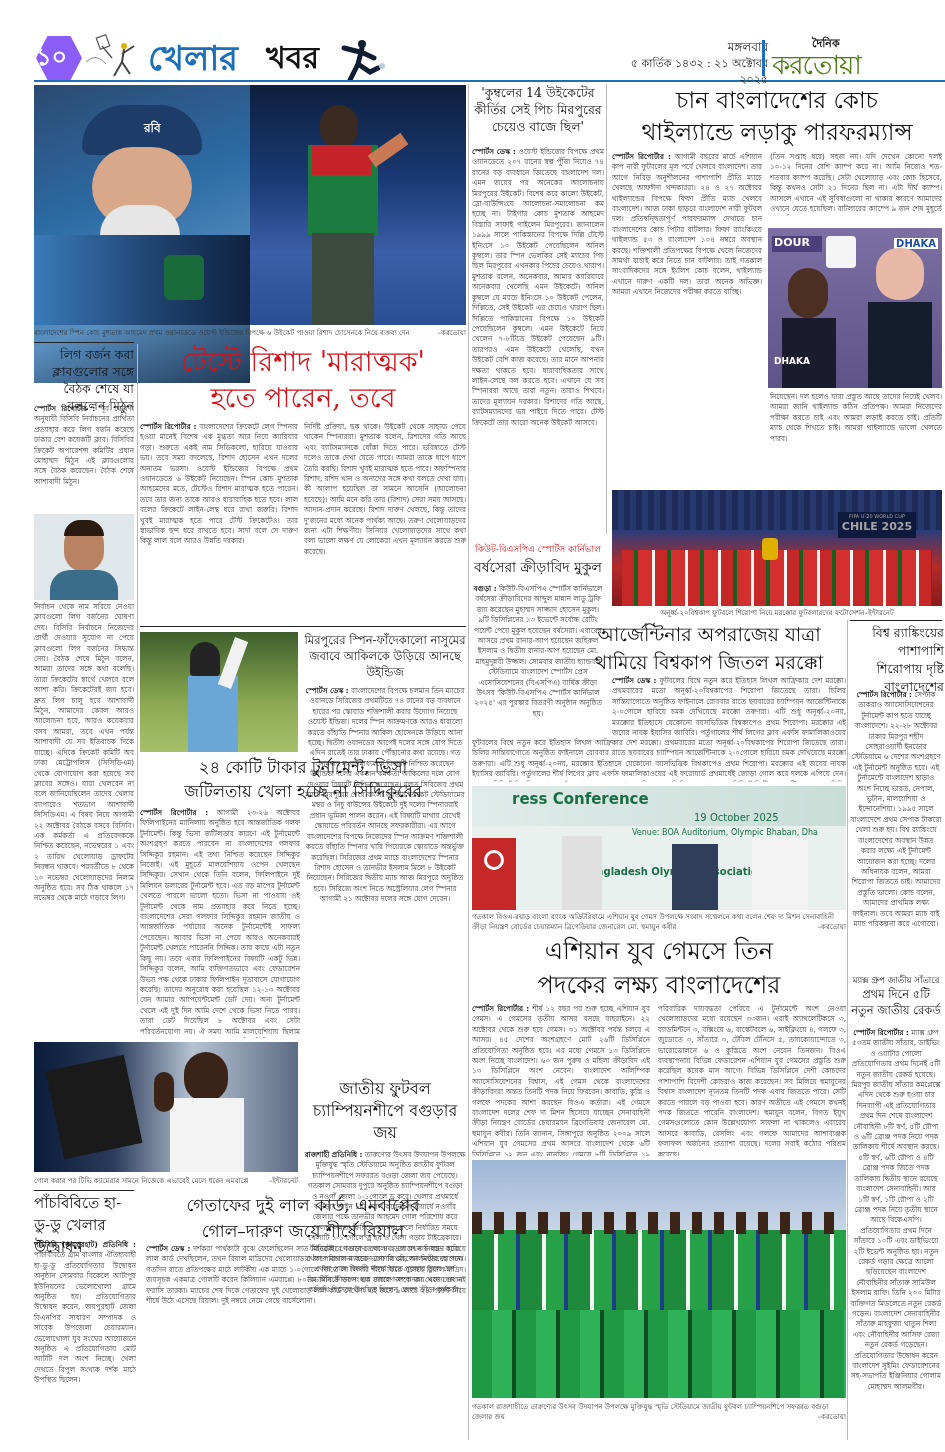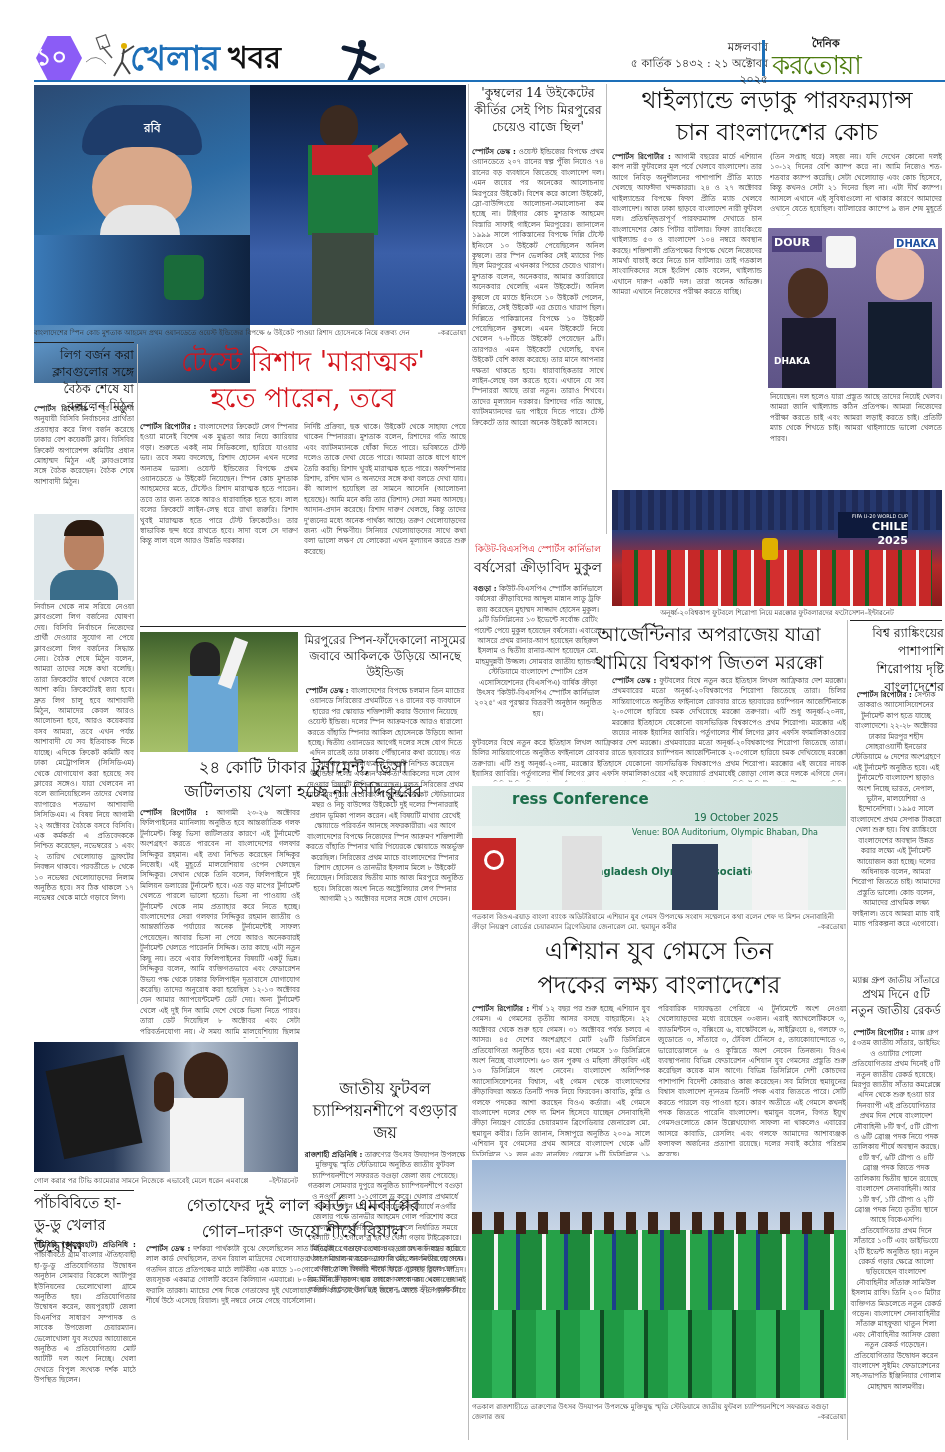--- a/index.html
+++ b/index.html
@@ -22,21 +22,21 @@
   <div class="abs" style="left:36px;top:36px;width:46px;height:44px;background:#8b5cf6;clip-path:polygon(25% 0,75% 0,100% 50%,75% 100%,25% 100%,0 50%);display:flex;align-items:center;justify-content:flex-start">
     <span style="color:#fff;font-weight:bold;font-size:24px;font-family:'DejaVu Sans',sans-serif">১০</span>
   </div>
   <svg class="abs" style="left:82px;top:32px" width="64" height="48" viewBox="0 0 64 48">
     <rect x="16" y="4" width="10" height="12" fill="none" stroke="#555" stroke-width="1.2" transform="rotate(-20 21 10)"></rect>
     <line x1="20" y1="14" x2="30" y2="26" stroke="#555" stroke-width="1.5"></line>
     <circle cx="42" cy="14" r="3" fill="#e0b000"></circle>
     <path d="M42 17 L40 30 L32 44 M40 30 L48 42 M40 22 L52 14" stroke="#444" stroke-width="2" fill="none"></path>
     <path d="M4 30 q10 -10 20 2" stroke="#888" stroke-width="1" fill="none"></path>
   </svg>
-  <div class="abs" style="left:130px;top:38px;height:40px;display:flex;align-items:flex-start;gap:8px">
+  <div class="abs" style="left:148px;top:38px;height:40px;display:flex;align-items:flex-start;gap:28px">
     <span style="color:#1d6fb8;font-weight:bold;font-size:34px;font-family:'DejaVu Sans',sans-serif;line-height:40px">খেলার</span>
     <span style="color:#111;font-weight:bold;font-size:30px;font-family:'DejaVu Sans',sans-serif;line-height:40px">খবর</span>
   </div>
   <svg class="abs" style="left:336px;top:38px" width="50" height="44" viewBox="0 0 50 44">
     <circle cx="26" cy="6" r="4" fill="#0f1d33"></circle>
     <path d="M26 10 L22 26 L14 42 M22 26 L34 34 L42 30 M24 14 L8 10 M25 14 L38 20" stroke="#0f1d33" stroke-width="5" fill="none" stroke-linecap="round"></path>
     <circle cx="46" cy="28" r="3" fill="#bcd"></circle>
   </svg>
   <div class="abs" style="left:34px;top:80px;width:911px;height:2px;background:#1d6fb8"></div>
 
@@ -73,22 +73,22 @@
 
 <div class="abs" style="left:472px;top:84px;width:132px;height:456px">
   <div class="head" style="font-size:12.5px;line-height:17px">'কুম্বলের 14 উইকেটের কীর্তির সেই পিচ মিরপুরের চেয়েও বাজে ছিল'</div>
   <div class="txt" style="margin-top:12px;height:360px">
     <span class="byline">স্পোর্টস ডেস্ক :</span>
     <span>ওয়েস্ট ইন্ডিজের বিপক্ষে প্রথম ওয়ানডেতে ২০৭ রানের স্বল্প পুঁজি নিয়েও ৭৪ রানের বড় ব্যবধানে জিতেছে বাংলাদেশ দল। এমন জয়ের পর অনেকের আলোচনায় মিরপুরের উইকেট। বিশেষ করে কালো উইকেট, স্লো-বাউন্সিংয়ে আলোচনা-সমালোচনা কম হচ্ছে না। টাইগার কোচ মুশতাক আহমেদ বিস্তারি সাফাই গাইলেন মিরপুরের। জানালেন ১৯৯৯ সালে পাকিস্তানের বিপক্ষে দিল্লি টেস্টে ইনিংসে ১০ উইকেট পেয়েছিলেন অনিল কুম্বলে। তার স্পিন ভেলকির সেই ম্যাচের পিচ ছিল মিরপুরের এখনকার পিচের চেয়েও খারাপ। মুশতাক বলেন, অনেকবার, আমার ক্যারিয়ারে অনেকবার খেলেছি এমন উইকেটে। অনিল কুম্বলে যে ম্যাচে ইনিংসে ১০ উইকেট পেলেন, দিল্লিতে, সেই উইকেট এর চেয়েও খারাপ ছিল। দিল্লিতে পাকিস্তানের বিপক্ষে ১০ উইকেট পেয়েছিলেন কুম্বলে। এমন উইকেটে নিয়ে খেলেন ৭-৮টিতে উইকেট পেয়েছেন ৯টি। তারপরও এমন উইকেটে খেলেছি, যখন উইকেট বেশি কাজ করেছে। তার মানে আপনার দক্ষতা থাকতে হবে। ধারাবাহিকতার সাথে লাইন-লেন্থে বল করতে হবে। এখানে যে সব স্পিনাররা আছে তারা নতুন। তারাও শিখবে। তাদের মূল্যায়ন দরকার। রিশাদের গতি আছে, ব্যাটসম্যানদের ভয় পাইয়ে দিতে পারে। টেস্ট ক্রিকেটে তার আরো অনেক উইকেট আসবে।</span>
   </div>
 </div>
 
 <div class="abs" style="left:612px;top:84px;width:330px">
+  <div class="head" style="font-size:23px;line-height:32px">চান বাংলাদেশের কোচ</div>
   <div class="head" style="font-size:23px;line-height:32px">থাইল্যান্ডে লড়াকু পারফরম্যান্স</div>
-  <div class="head" style="font-size:23px;line-height:32px">চান বাংলাদেশের কোচ</div>
 </div>
 <div class="abs txt" style="left:612px;top:152px;width:150px;height:334px">
   <span class="byline">স্পোর্টস রিপোর্টার :</span>
   <span>আগামী বছরের মার্চে এশিয়ান কাপ নারী ফুটবলের মূল পর্বে খেলবে বাংলাদেশ। তার আগে নিবিড় অনুশীলনের পাশাপাশি প্রীতি ম্যাচে খেলছে আফঈদা খন্দকাররা। ২৪ ও ২৭ অক্টোবর থাইল্যান্ডের বিপক্ষে ফিফা প্রীতি ম্যাচ খেলবে বাংলাদেশ। আজ ঢাকা ছাড়বে বাংলাদেশ নারী ফুটবল দল। প্রতিদ্বন্দ্বিতাপূর্ণ পারফরম্যান্স দেখাতে চান বাংলাদেশের কোচ পিটার বাটলার। ফিফা র‍্যাংকিংয়ে থাইল্যান্ড ৫৩ ও বাংলাদেশ ১০৪ নম্বরে অবস্থান করছে। শক্তিশালী প্রতিপক্ষের বিপক্ষে খেলে নিজেদের সামর্থ্য যাচাই করে নিতে চান বাটলার। তাই গতকাল সাংবাদিকদের সঙ্গে ইংলিশ কোচ বলেন, থাইল্যান্ড এখানে দারুণ একটি দল। তারা অনেক অভিজ্ঞ। আমরা এখানে নিজেদের পরীক্ষা করতে যাচ্ছি।</span>
 </div>
 <div class="abs txt" style="left:770px;top:152px;width:172px;height:64px">
   <span>(তিন সপ্তাহ ধরে) সহজ নয়। যদি দেখেন কোনো দলই ১০-১২ দিনের বেশি ক্যাম্প করে না। আমি নিজেও শত-শতবার ক্যাম্প করেছি। সেটা খেলোয়াড় এবং কোচ হিসেবে, কিন্তু কখনও সেটা ২১ দিনের ছিল না। এটা দীর্ঘ ক্যাম্প। আসলে এখানে এই সুবিধাগুলো না থাকার কারণে আমাদের ওখানে যেতে হয়েছিল। বাটলারের ক্যাম্পে ৯ জন শেষ মুহূর্তে যোগ দিয়েছেন।</span>
 </div>
 <div class="abs photo" style="left:768px;top:228px;width:174px;height:160px;background:linear-gradient(180deg,#7b6fa3,#5e5487)">
   <div style="position:absolute;left:4px;top:8px;width:50px;height:16px;background:#4c3f7c"></div>
@@ -100,21 +100,21 @@
   <div style="position:absolute;left:108px;top:20px;width:48px;height:52px;background:#e8b9a6;border-radius:22px"></div>
   <div style="position:absolute;left:100px;top:74px;width:64px;height:86px;background:#131d2e"></div>
   <div style="position:absolute;left:6px;top:128px;color:#fff;font-size:9px;font-weight:bold">DHAKA</div>
 </div>
 <div class="abs txt" style="left:770px;top:392px;width:172px;height:94px">
   <span>নিয়েছেন। দল হলেও যারা প্রস্তুত আছে তাদের নিয়েই খেলব। আমরা জানি থাইল্যান্ড কঠিন প্রতিপক্ষ। আমরা নিজেদের পরীক্ষা করতে চাই এবং আমরা লড়াই করতে চাই। প্রতিটি ম্যাচ থেকে শিখতে চাই। আমরা থাইল্যান্ডে ভালো খেলতে পারব।</span>
 </div>
 
 <div class="abs photo" style="left:612px;top:490px;width:330px;height:116px;background:linear-gradient(180deg,#1d2a55 0%,#2b3d7a 35%,#b42a2a 65%,#8a1b1b 100%)">
   <div style="position:absolute;left:0;top:0;width:330px;height:40px;background:repeating-linear-gradient(90deg,#1f2b57 0 6px,#26386e 6px 12px)"></div>
-  <div style="position:absolute;left:226px;top:22px;width:70px;height:26px;background:#0e1a3c;color:#ffffff;text-align:right">
+  <div style="position:absolute;left:226px;top:22px;width:78px;height:26px;background:#0e1a3c;color:#a3a3a3;text-align:center">
     <div style="font-size:5px;line-height:8px">FIFA U-20 WORLD CUP</div>
     <div style="font-size:11px;font-weight:bold;line-height:14px">CHILE 2025</div>
   </div>
   <div style="position:absolute;left:10px;top:60px;width:310px;height:56px;background:repeating-linear-gradient(90deg,#c62828 0 12px,#1b5e20 12px 16px,#d32f2f 16px 30px,#f5f5f5 30px 33px)"></div>
   <div style="position:absolute;left:150px;top:48px;width:16px;height:22px;background:#e0b000;border-radius:4px"></div>
 </div>
 <div class="abs" style="left:612px;top:608px;width:330px;display:flex;justify-content:center">
   <span class="cap">অনূর্ধ্ব-২০বিশ্বকাপ ফুটবলে শিরোপা নিয়ে মরক্কোর ফুটবলারদের ফটোসেশন</span>
   <span class="cap">–ইন্টারনেট</span>
 </div>

